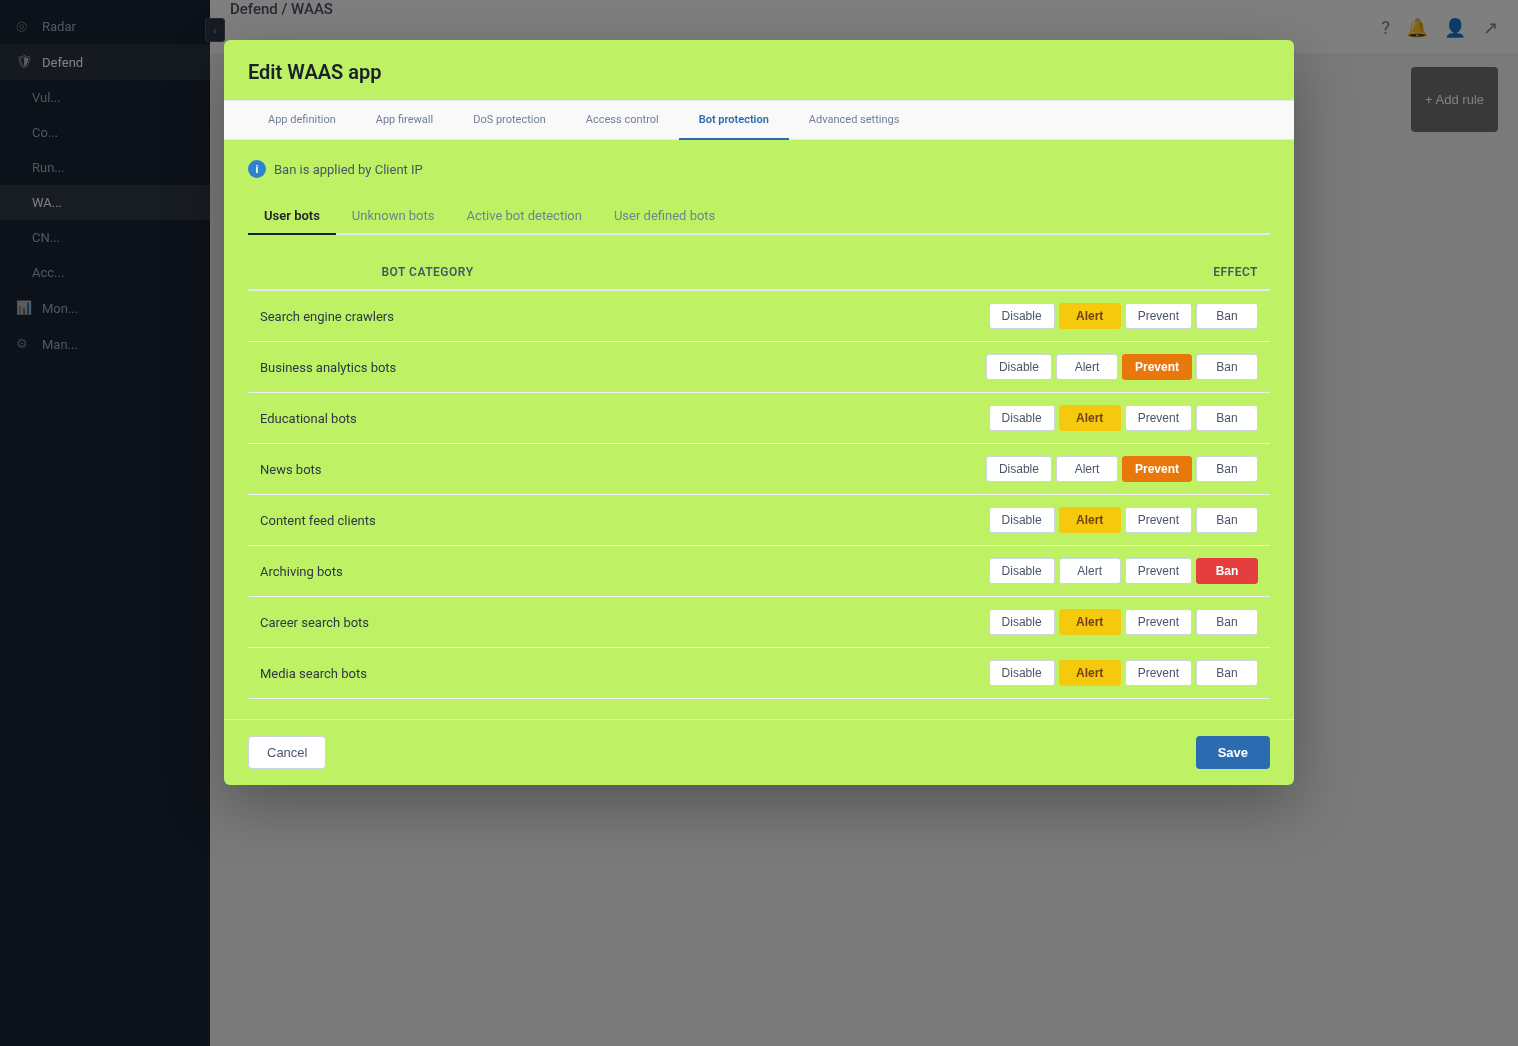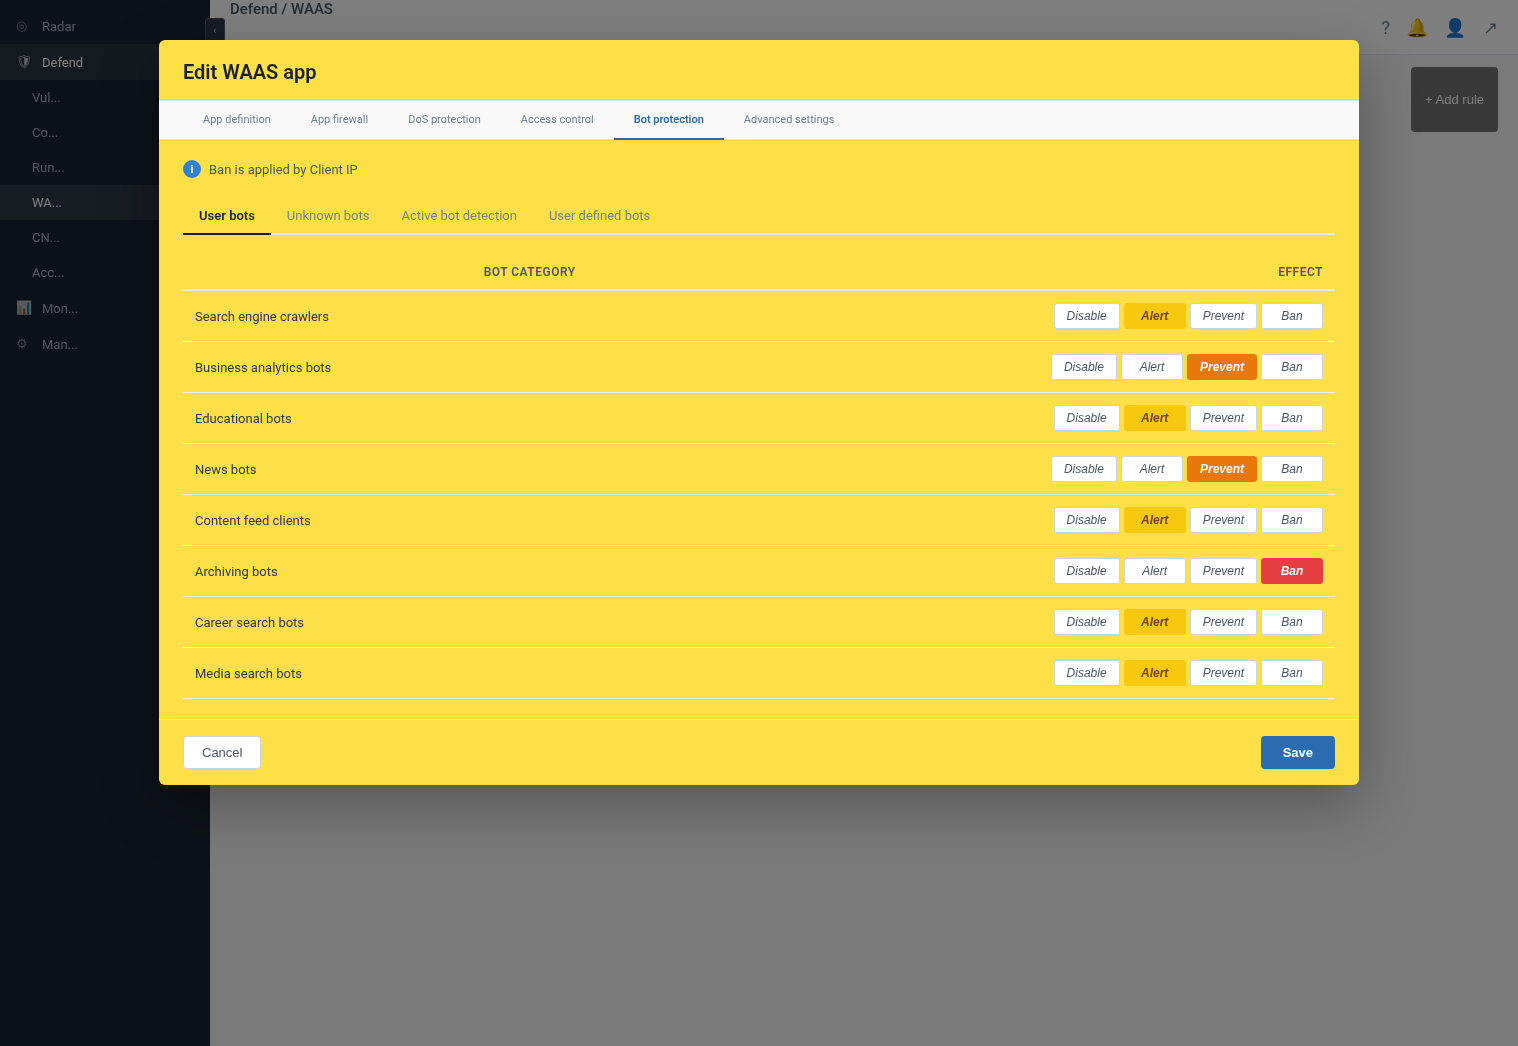--- a/index.html
+++ b/index.html
@@ -139,23 +139,23 @@
       top: 0; left: 0; right: 0; bottom: 0;
       background: rgba(0,0,0,0.5);
       display: flex;
       align-items: flex-start;
       justify-content: center;
       padding-top: 40px;
       z-index: 100;
     }
 
     .modal {
-      background: #fde047;
+      background: #bef264;
       border-radius: 6px;
-      width: 1200px;
+      width: 1070px;
       max-height: 780px;
       display: flex;
       flex-direction: column;
       box-shadow: 0 20px 60px rgba(0,0,0,0.3);
     }
 
     .modal-header {
       padding: 20px 24px 16px;
       border-bottom: 1px solid #e2e8f0;
     }
@@ -244,21 +244,21 @@
     .bot-table {
       width: 100%;
       border-collapse: collapse;
     }
 
     .bot-table thead tr {
       border-bottom: 2px solid #e2e8f0;
     }
 
     .bot-table th {
-      text-align: right;
+      text-align: center;
       padding: 10px 12px;
       font-size: 12px;
       font-weight: 600;
       color: #4a5568;
       text-transform: uppercase;
       letter-spacing: 0.5px;
     }
 
     .bot-table th:last-child {
       text-align: right;
@@ -286,21 +286,20 @@
 
     .effect-btn {
       padding: 5px 12px;
       border-radius: 3px;
       border: 1px solid #cbd5e0;
       background: white;
       color: #4a5568;
       font-size: 12px;
       cursor: pointer;
       min-width: 62px;
-      font-style: italic;
     }
 
     .effect-btn.active-alert {
       background: #f6c90e;
       border-color: #f6c90e;
       color: #744210;
       font-weight: 600;
     }
 
     .effect-btn.active-prevent {

